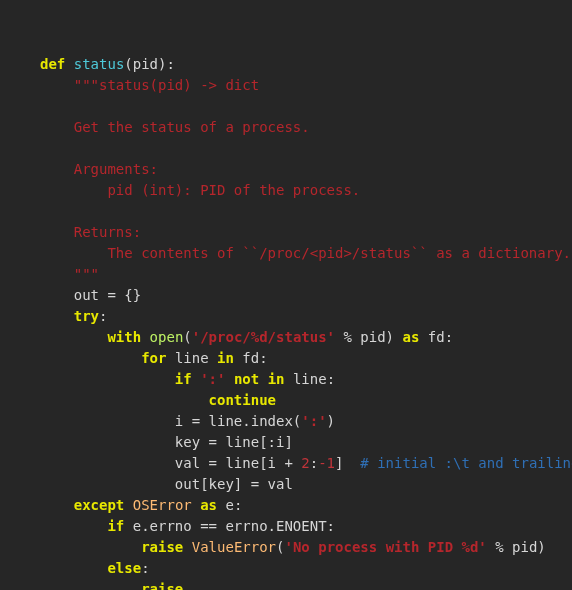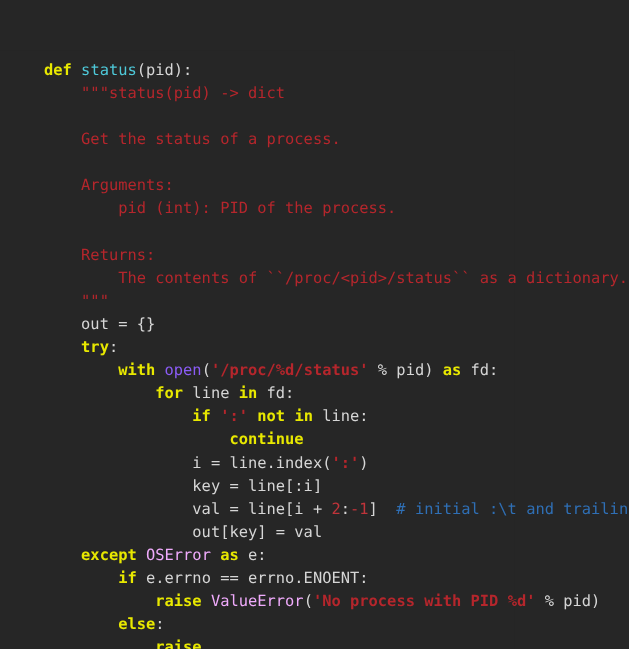--- a/index.html
+++ b/index.html
@@ -31,22 +31,22 @@
     letter-spacing: 0px;
     padding-left: 40px;
   }
   .line {
     height: 21px;
     white-space: pre;
   }
   
   .kw   { color: #e8e800; font-weight: bold; }
   .fn   { color: #4ec9d9; }
-  .bi   { color: #8b5cf6; }
-  .exc  { color: #f0abfc; }
+  .bi   { color: #bef264; }
+  .exc  { color: #fdba74; }
   .str  { color: #b5262c; font-weight: bold; }
   .doc  { color: #b5262c; }
   .num  { color: #c0343a; }
   .com  { color: #2f6fb5; }
   .pl   { color: #d6d6d6; }
 
   #watermark {
     position: absolute;
     z-index: 1;
     left: 292px;

